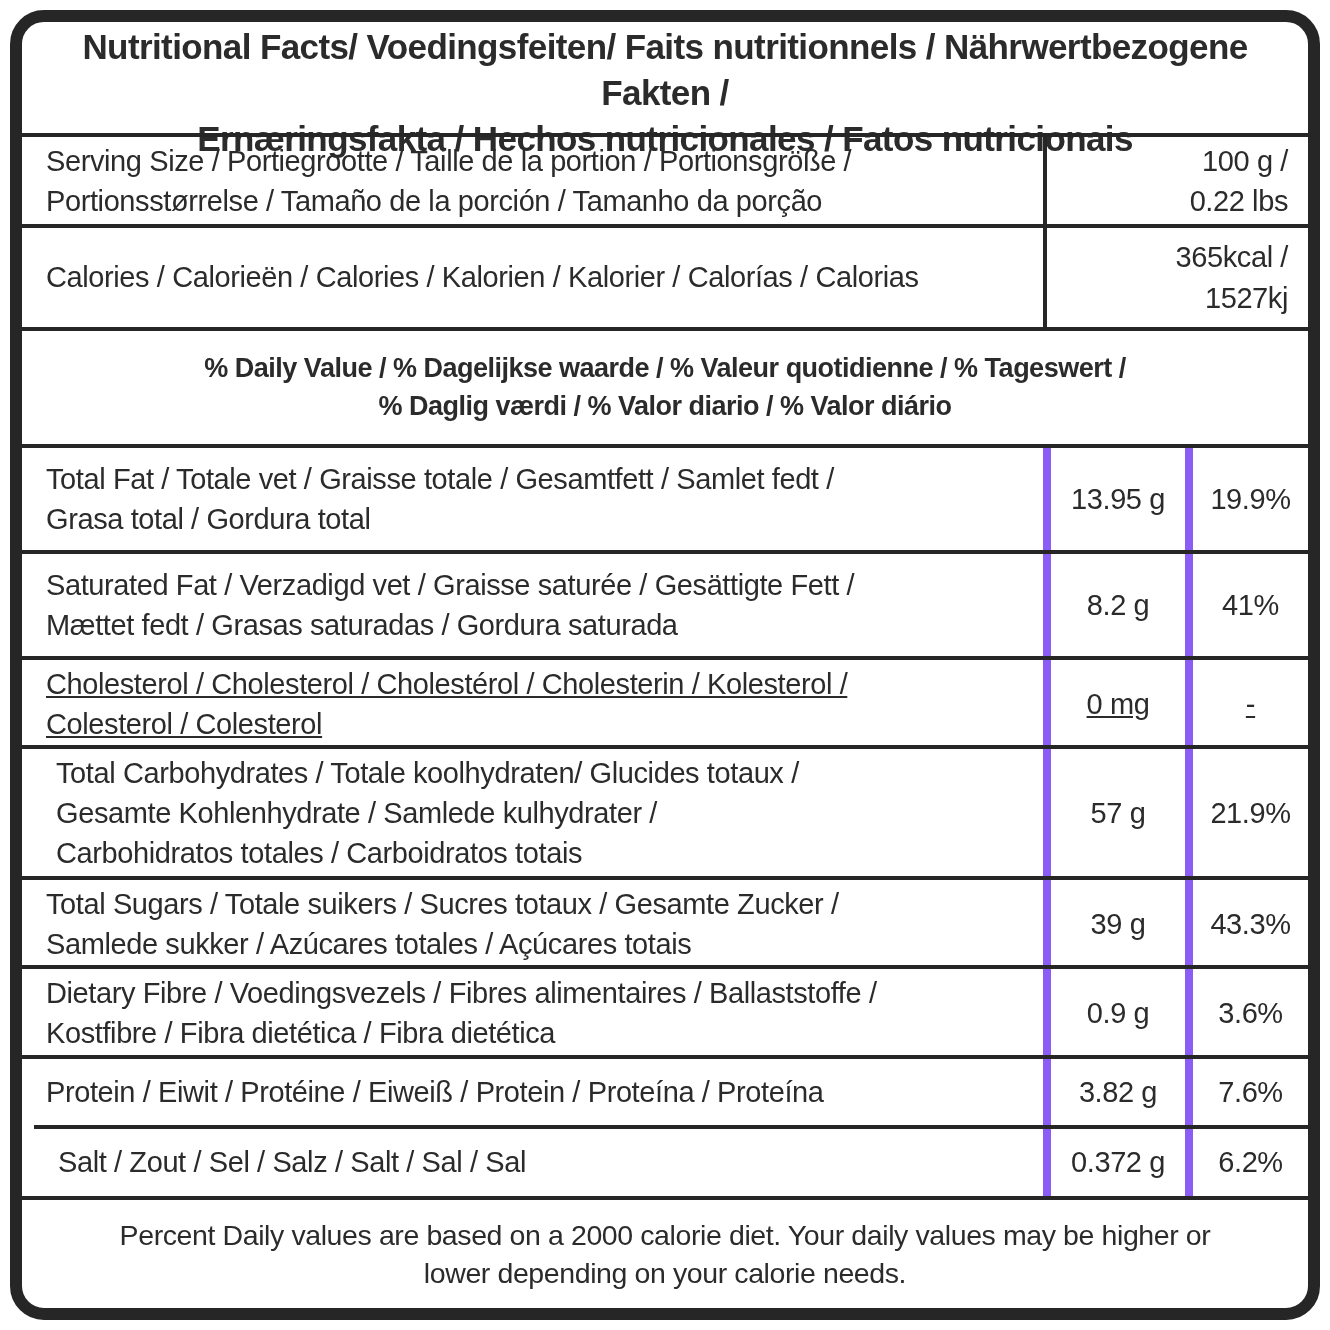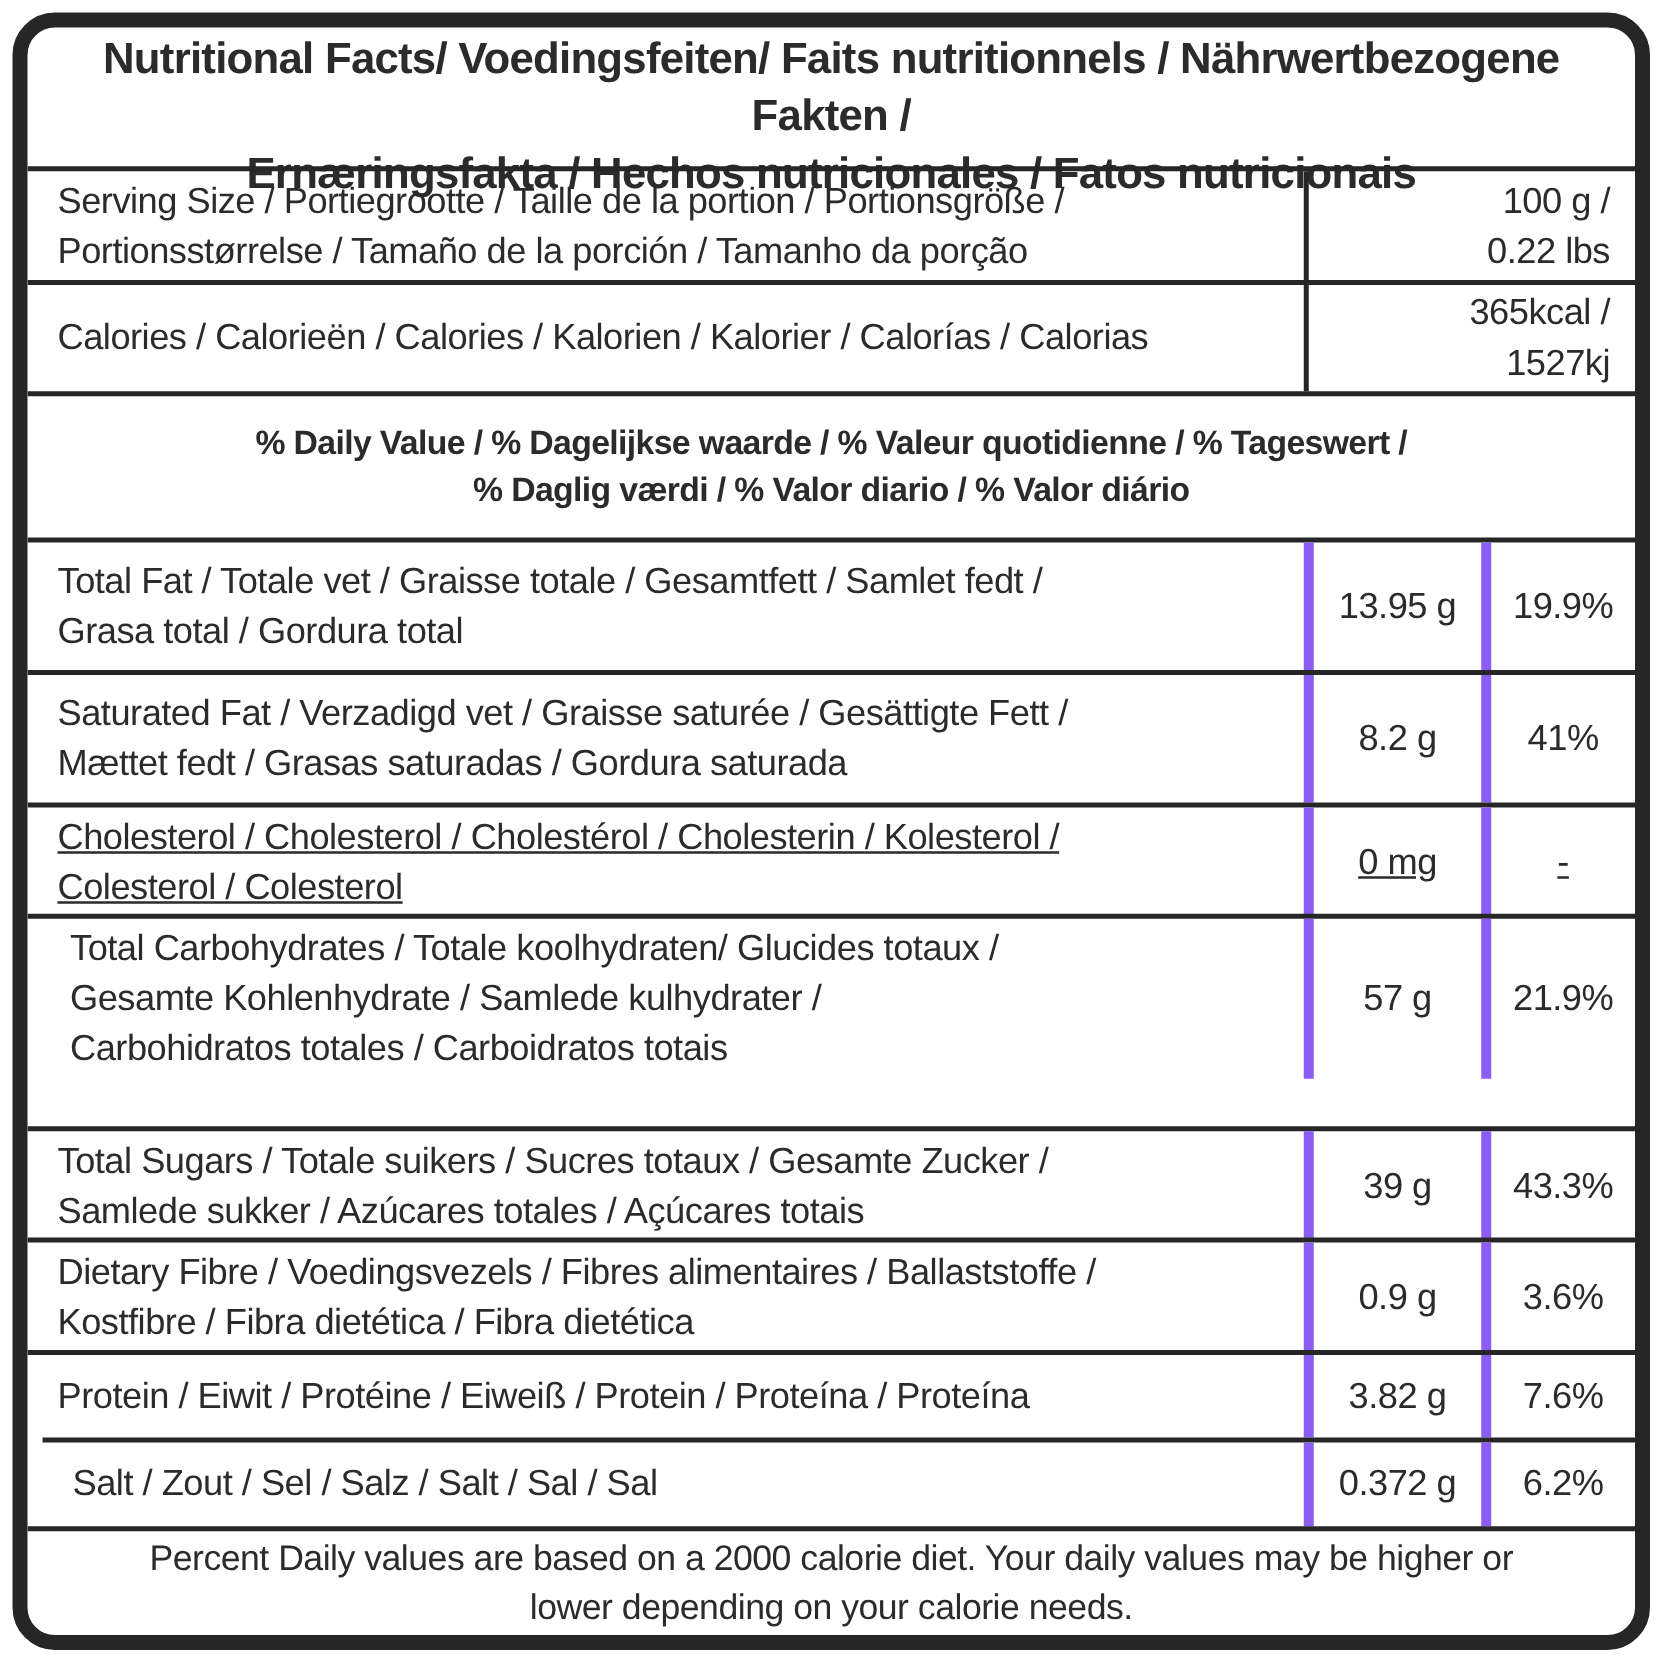--- a/index.html
+++ b/index.html
@@ -13,29 +13,29 @@
   .cell{display:flex;align-items:center;box-sizing:border-box;
         font-size:29px;line-height:1.38;letter-spacing:-0.4px;white-space:pre-line;}
   .label-cell{justify-content:flex-start;text-align:left;padding:4px 10px 4px 24px;}
   .amount-cell,.dv-cell{justify-content:center;text-align:center;border-left:8px solid #8b5cf6;padding:2px 4px;}
   .span-cell{justify-content:center;text-align:center;padding:2px 26px;}
   .value-cell{justify-content:flex-end;text-align:right;border-left:4px solid #262626;padding:2px 20px 2px 6px;}
 
   .r-title{height:111px;grid-template-columns:1fr;}
   .r-title .span-cell{font-size:35px;font-weight:bold;letter-spacing:-0.6px;line-height:1.32;}
   .r-serving{height:91px;grid-template-columns:1fr 265px;}
-  .r-calories{height:89px;grid-template-columns:1fr 265px;}
+  .r-calories{height:103px;grid-template-columns:1fr 265px;}
   .r-dvhead{height:117px;grid-template-columns:1fr;}
   .r-dvhead .span-cell{font-size:27px;font-weight:bold;letter-spacing:-0.5px;line-height:1.4;}
   .nutrient{grid-template-columns:1fr 142px 123px;}
   .r-fat{height:106px;}
   .r-sat{height:106px;}
   .r-chol{height:89px;text-decoration:underline;}
   .r-carb{height:131px;padding-left:10px;}
-  .r-sugar{height:89px;margin-top:39px;}
+  .r-sugar{height:89px;}
   .r-fibre{height:90px;}
   .r-protein{height:70px;}
   .r-salt{height:71px;margin-left:12px;}
   .r-footer{flex:1 1 auto;grid-template-columns:1fr;}
   .r-footer .span-cell{font-size:28.5px;line-height:1.35;align-items:center;}
 </style>
 </head>
 <body>
 
 <div class="page">

